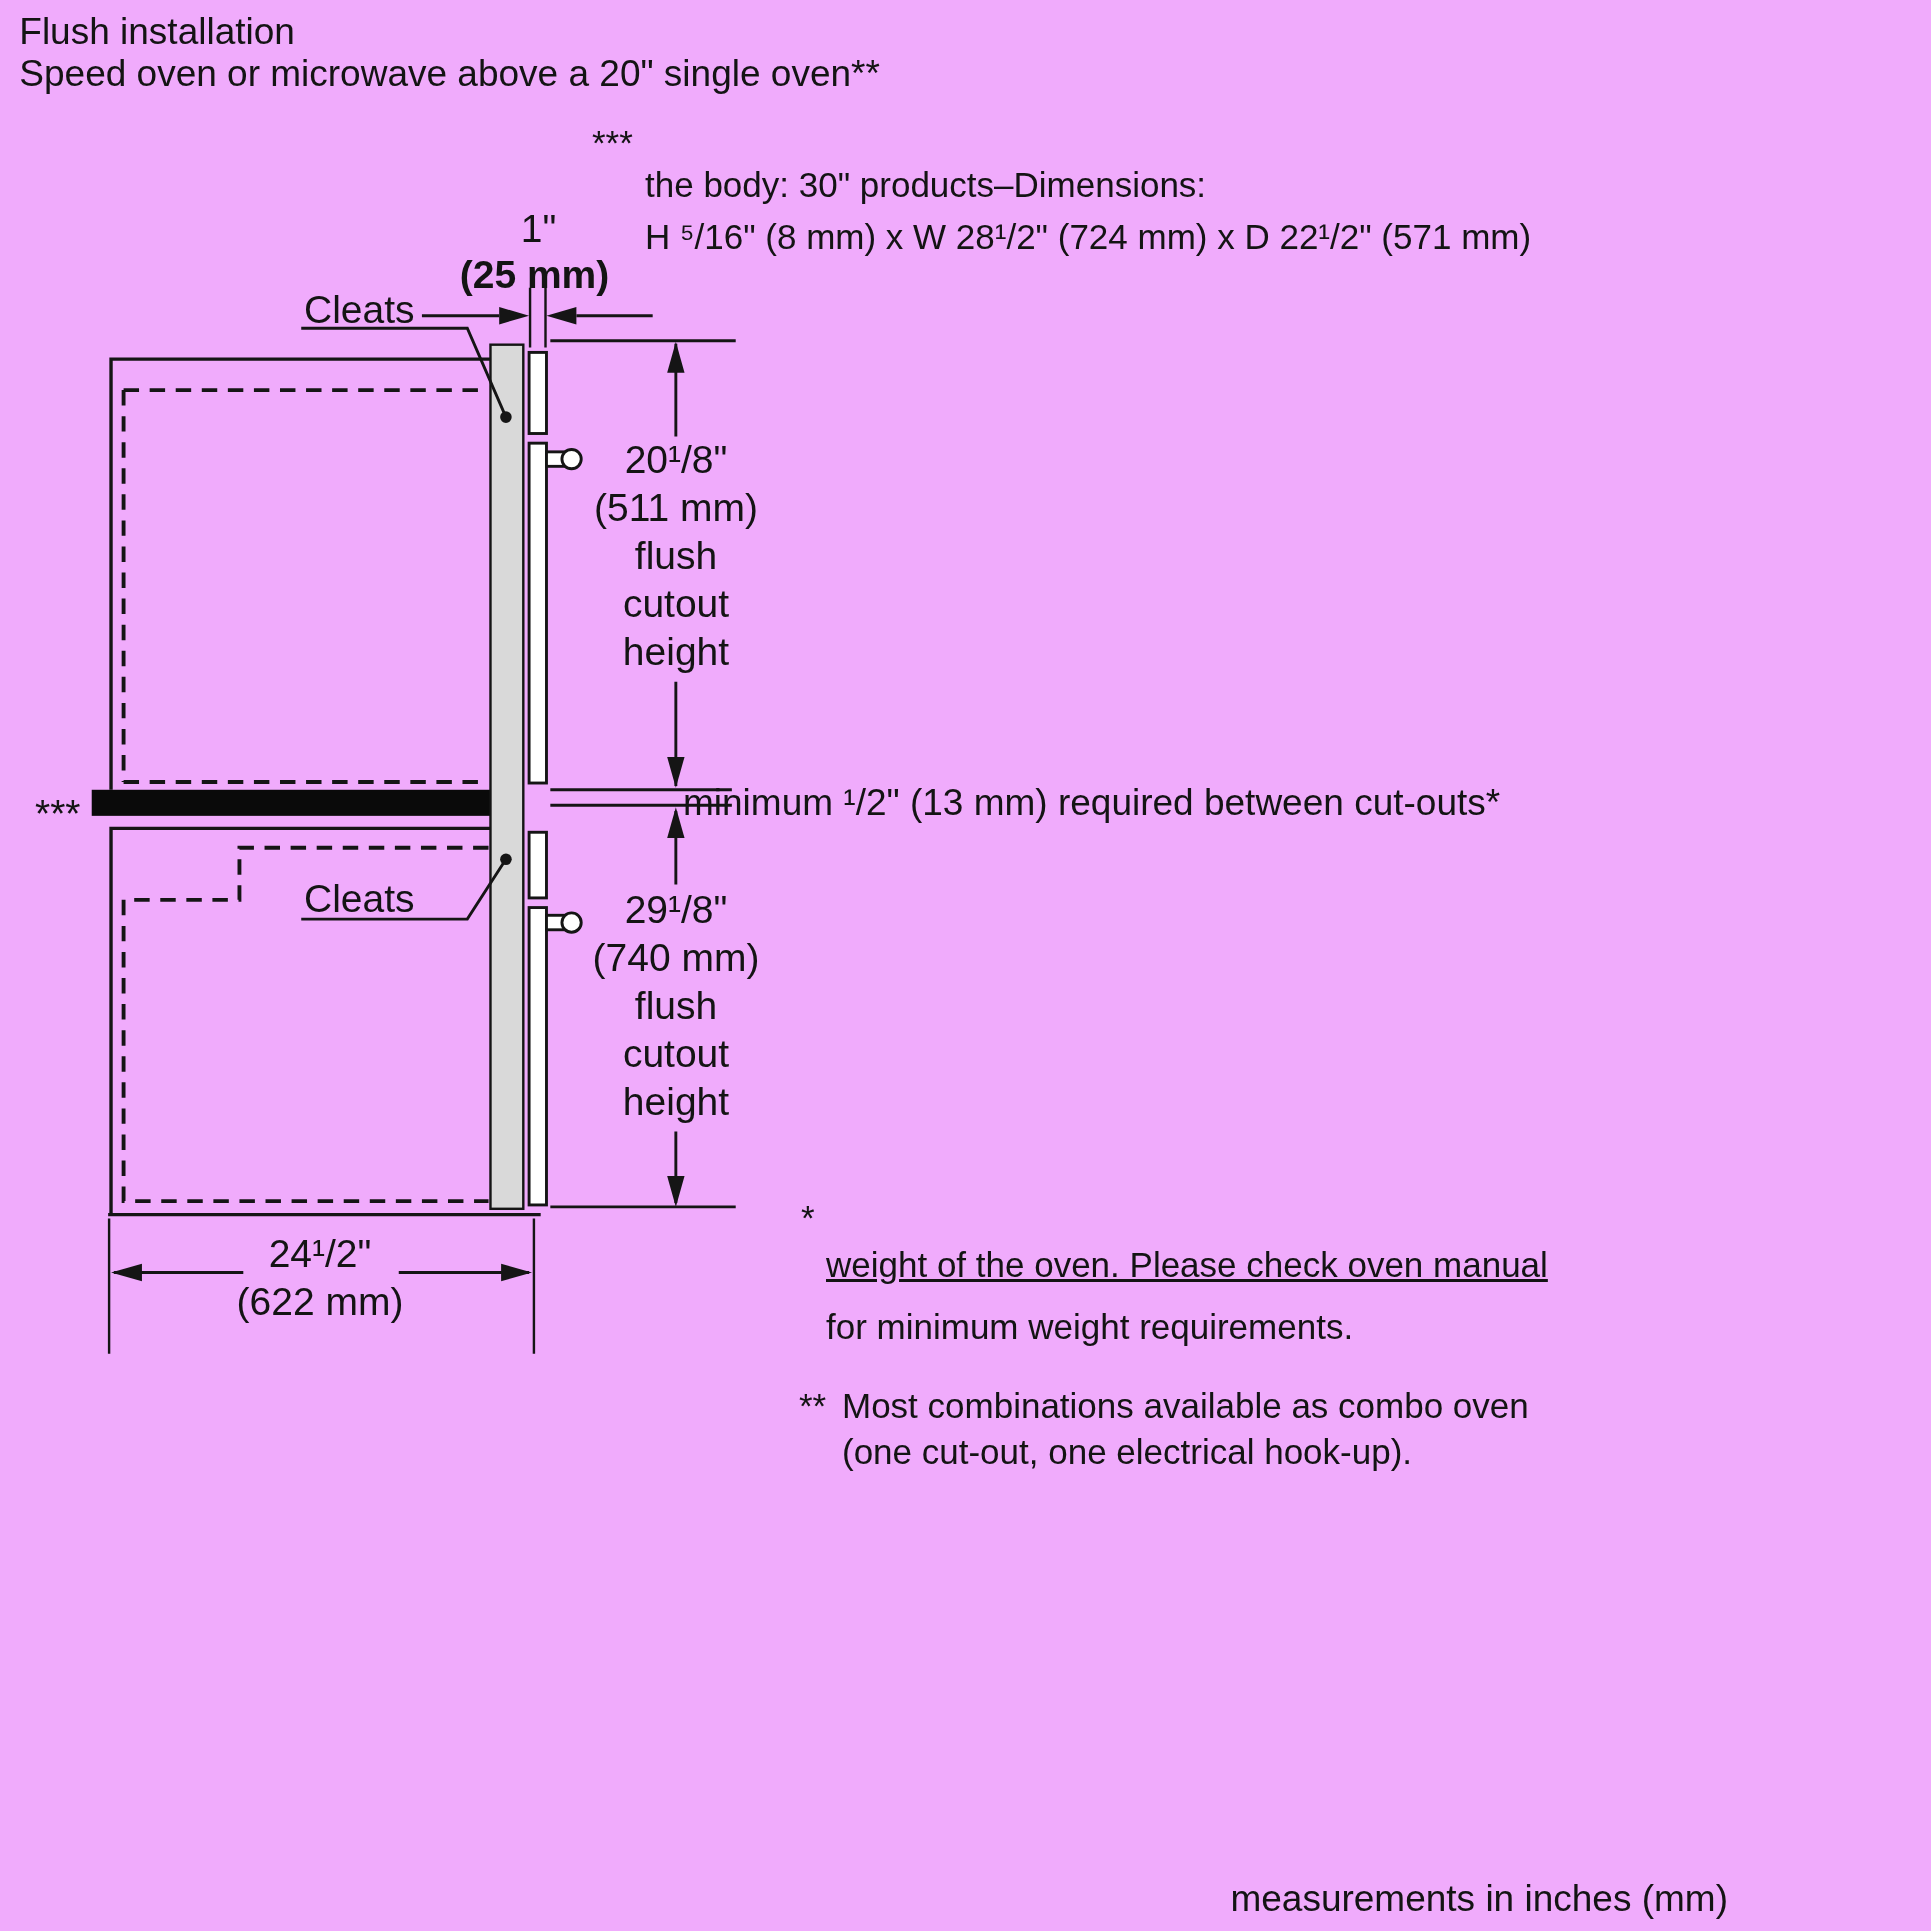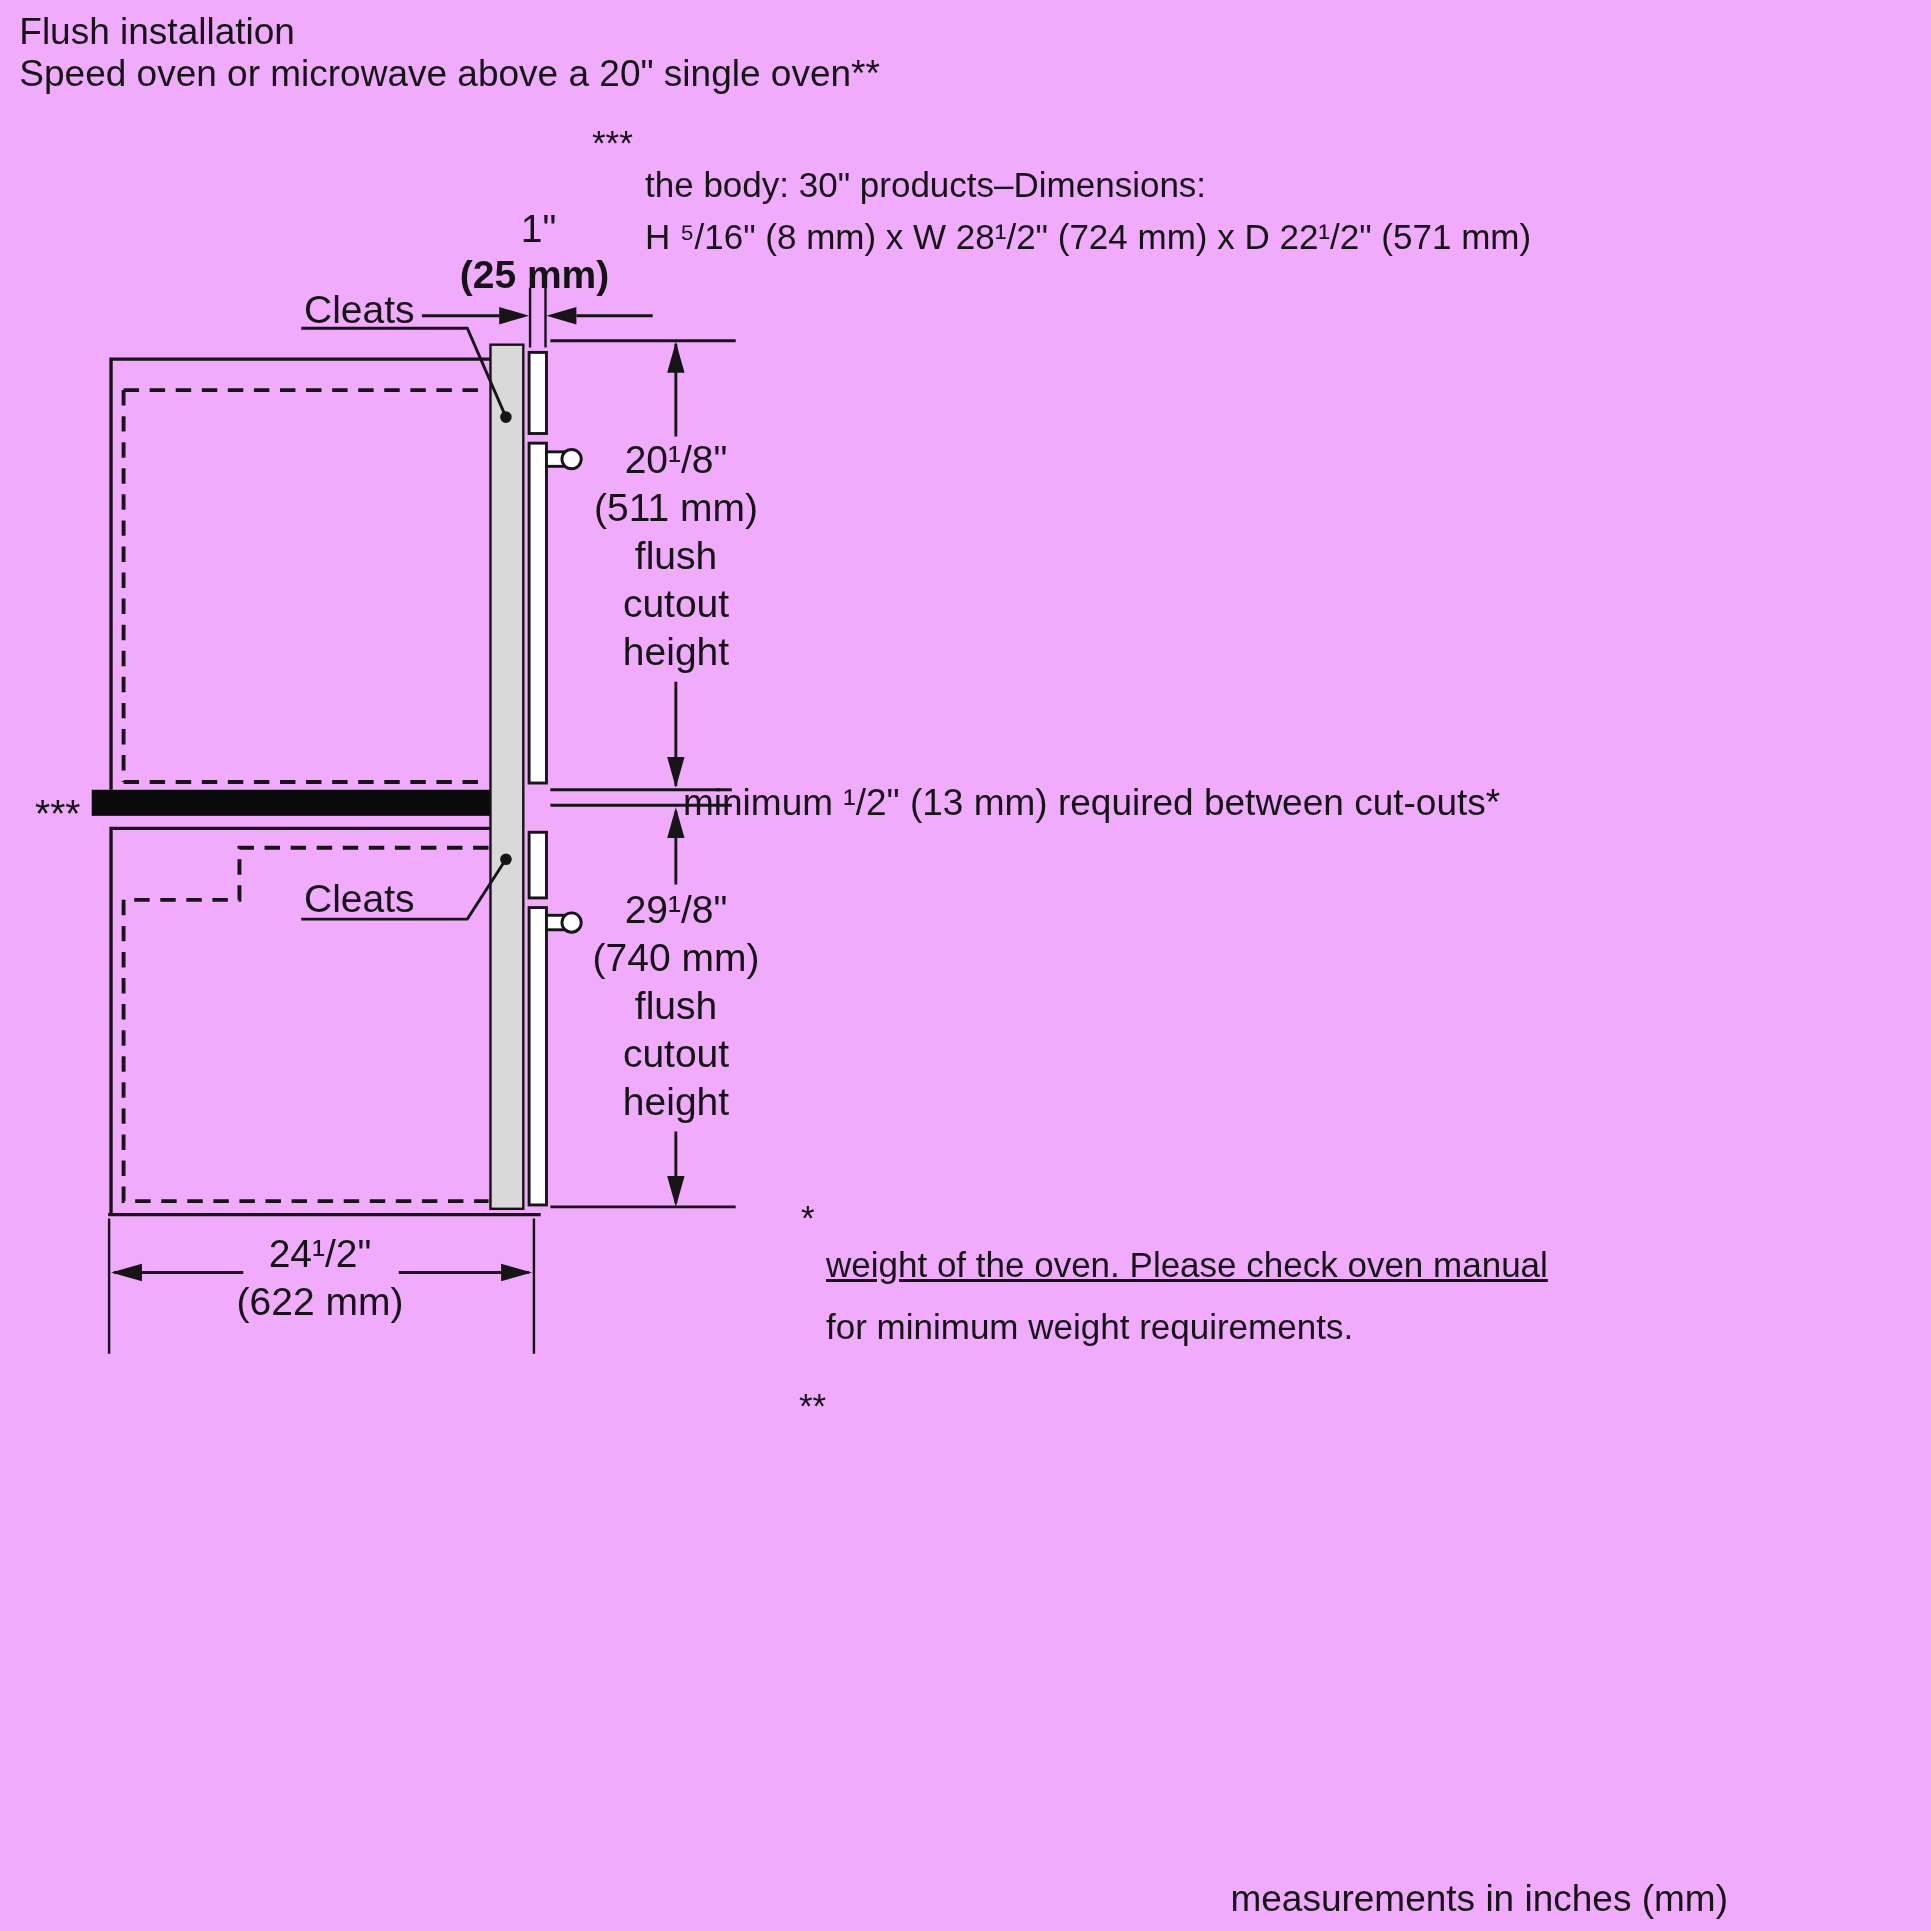--- a/index.html
+++ b/index.html
@@ -119,17 +119,19 @@
 
   <div class="lbl t36" style="left:592px;top:122px;">***</div>
   <div class="lbl t36" style="left:645px;top:164px;">the body: 30" products–Dimensions:</div>
   <div class="lbl t36" style="left:645px;top:216px;">H ⁵/16" (8 mm) x W 28¹/2" (724 mm) x D 22¹/2" (571 mm)</div>
 
   <div class="lbl t36" style="left:801px;top:1197px;">*</div>
   <div class="lbl t36" style="left:826px;top:1244px;text-decoration:underline;">weight of the oven. Please check oven manual</div>
   <div class="lbl t36" style="left:826px;top:1290px;margin-top:16px;">for minimum weight requirements.</div>
 
   <div class="lbl t36" style="left:799px;top:1385px;">**</div>
+  <div class="lbl t36" style="left:842px;top:1385px;">Most combinations available as combo oven</div>
+  <div class="lbl t36" style="left:842px;top:1431px;">(one cut-out, one electrical hook-up).</div>
 
   <div class="lbl t38" style="left:1149px;top:1877px;width:579px;text-align:right;">measurements in inches (mm)</div>
 
 </div>
 
 
 </body></html>

